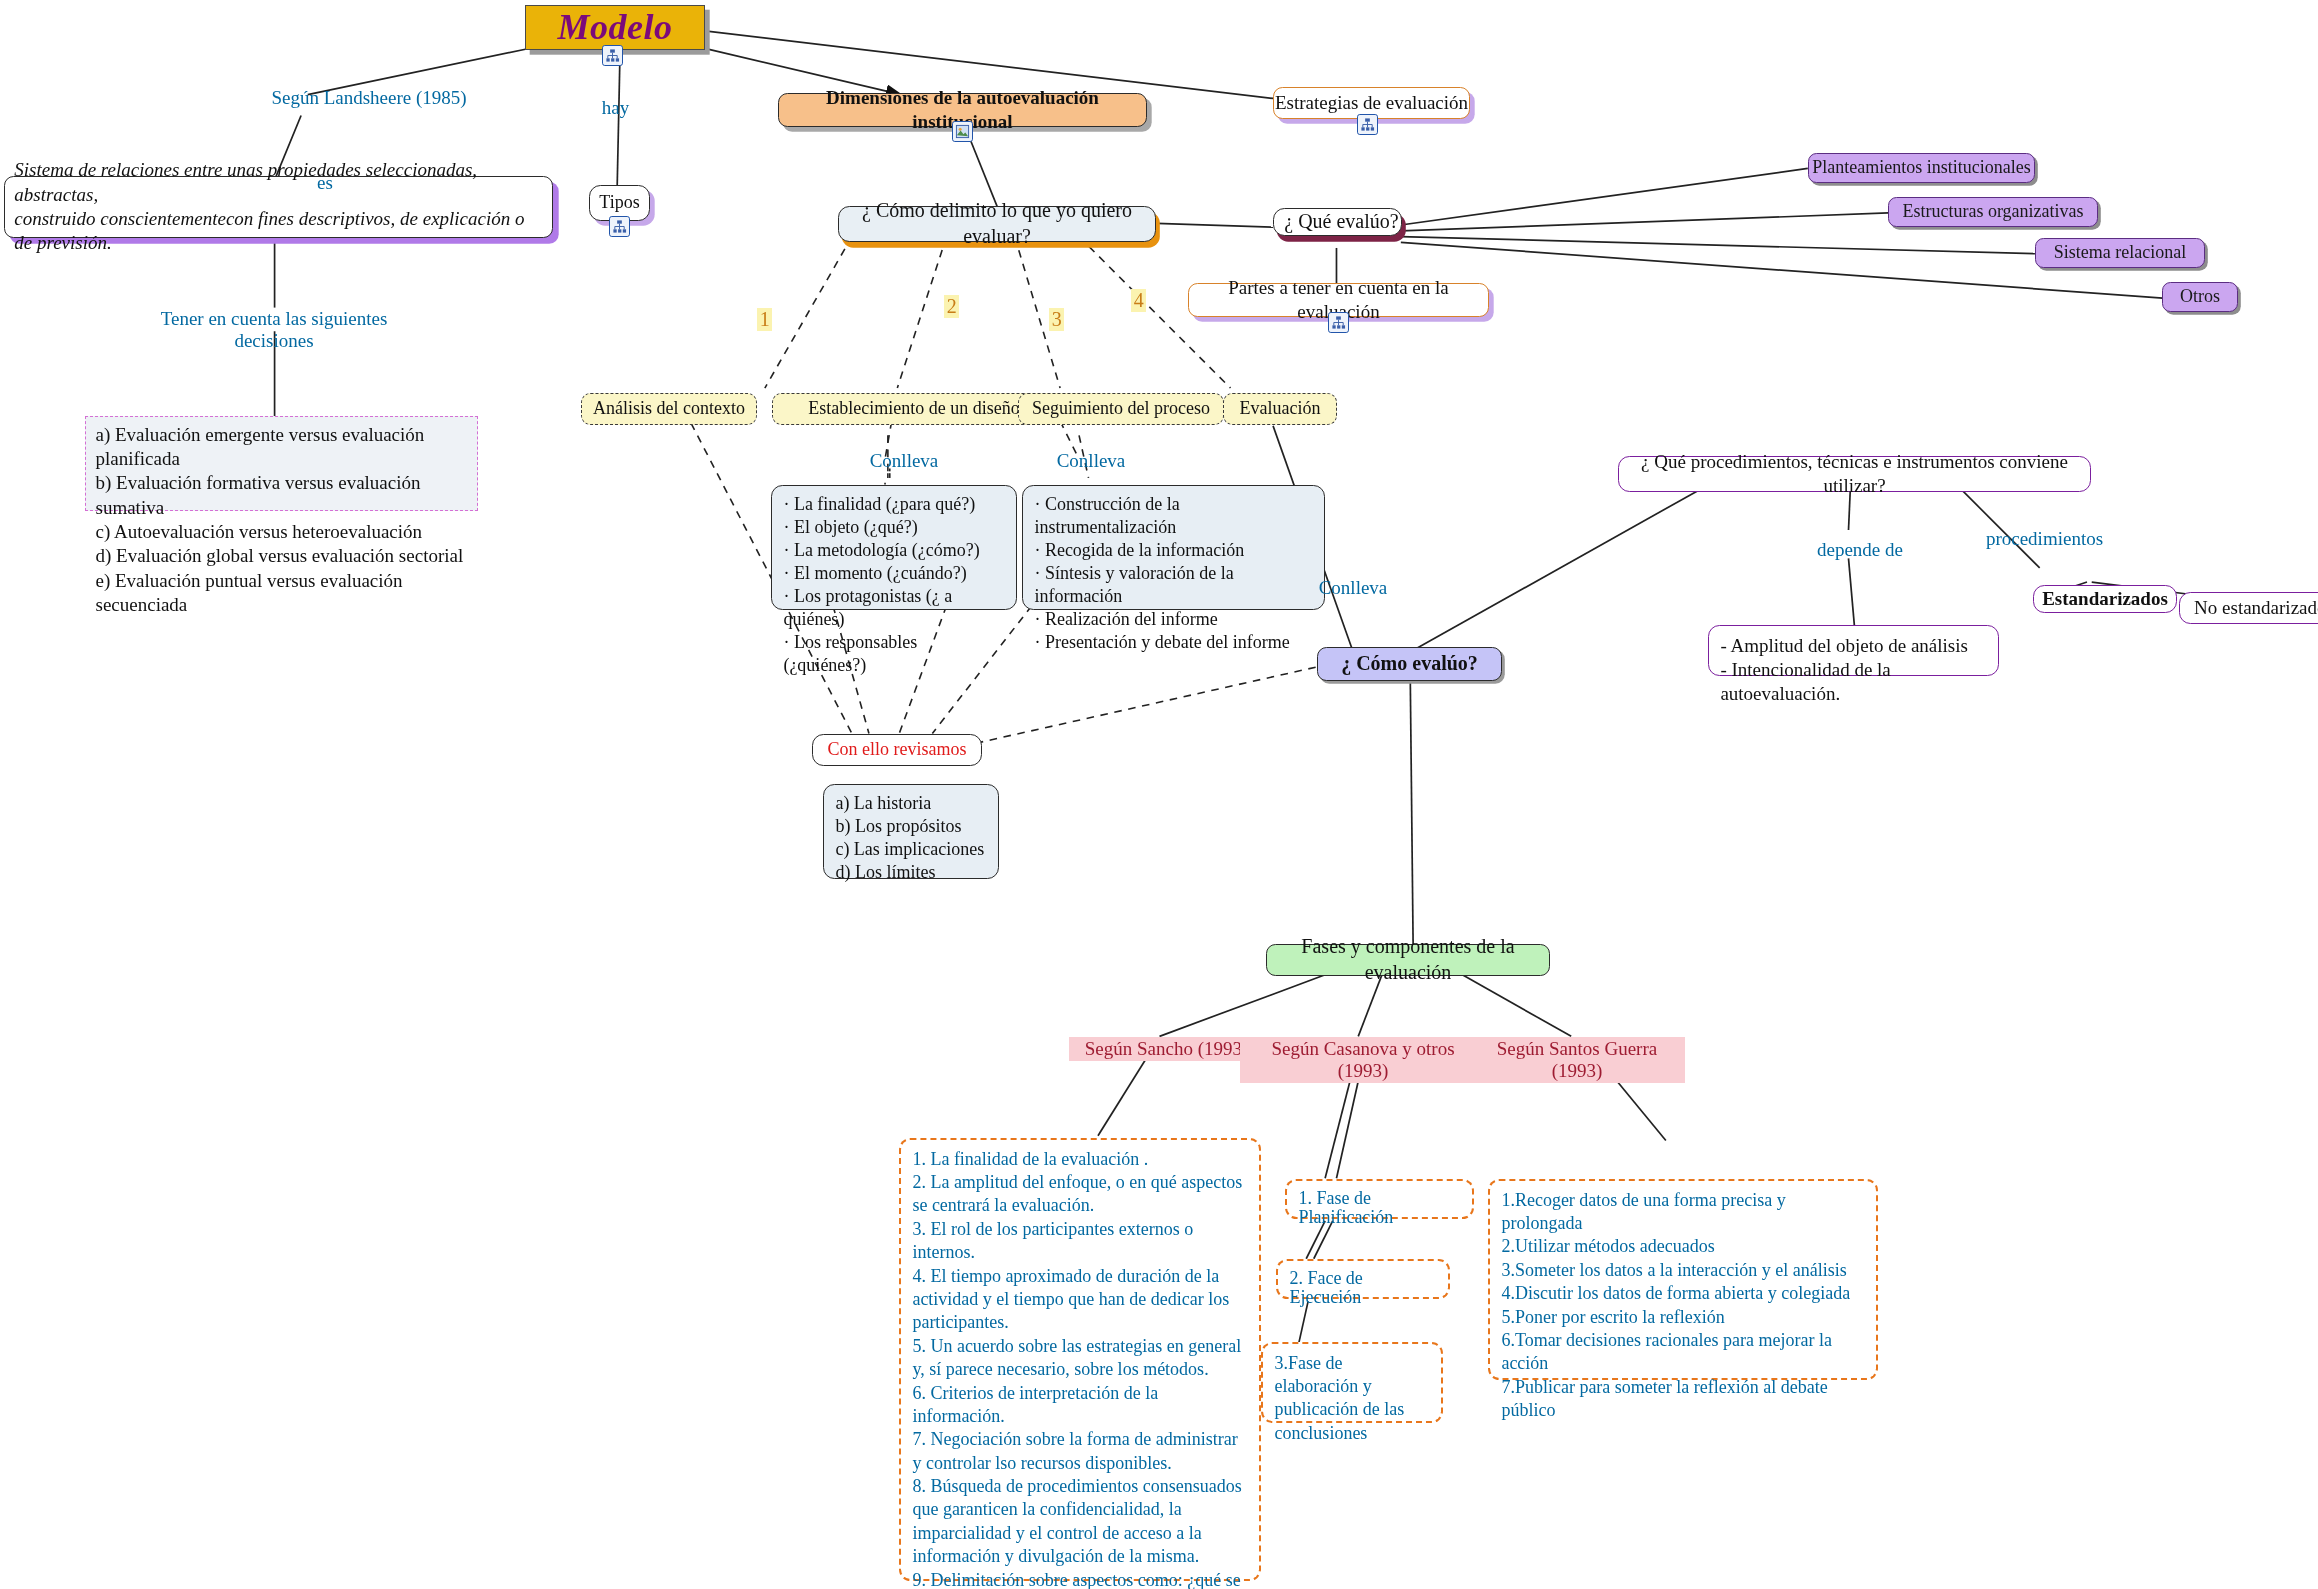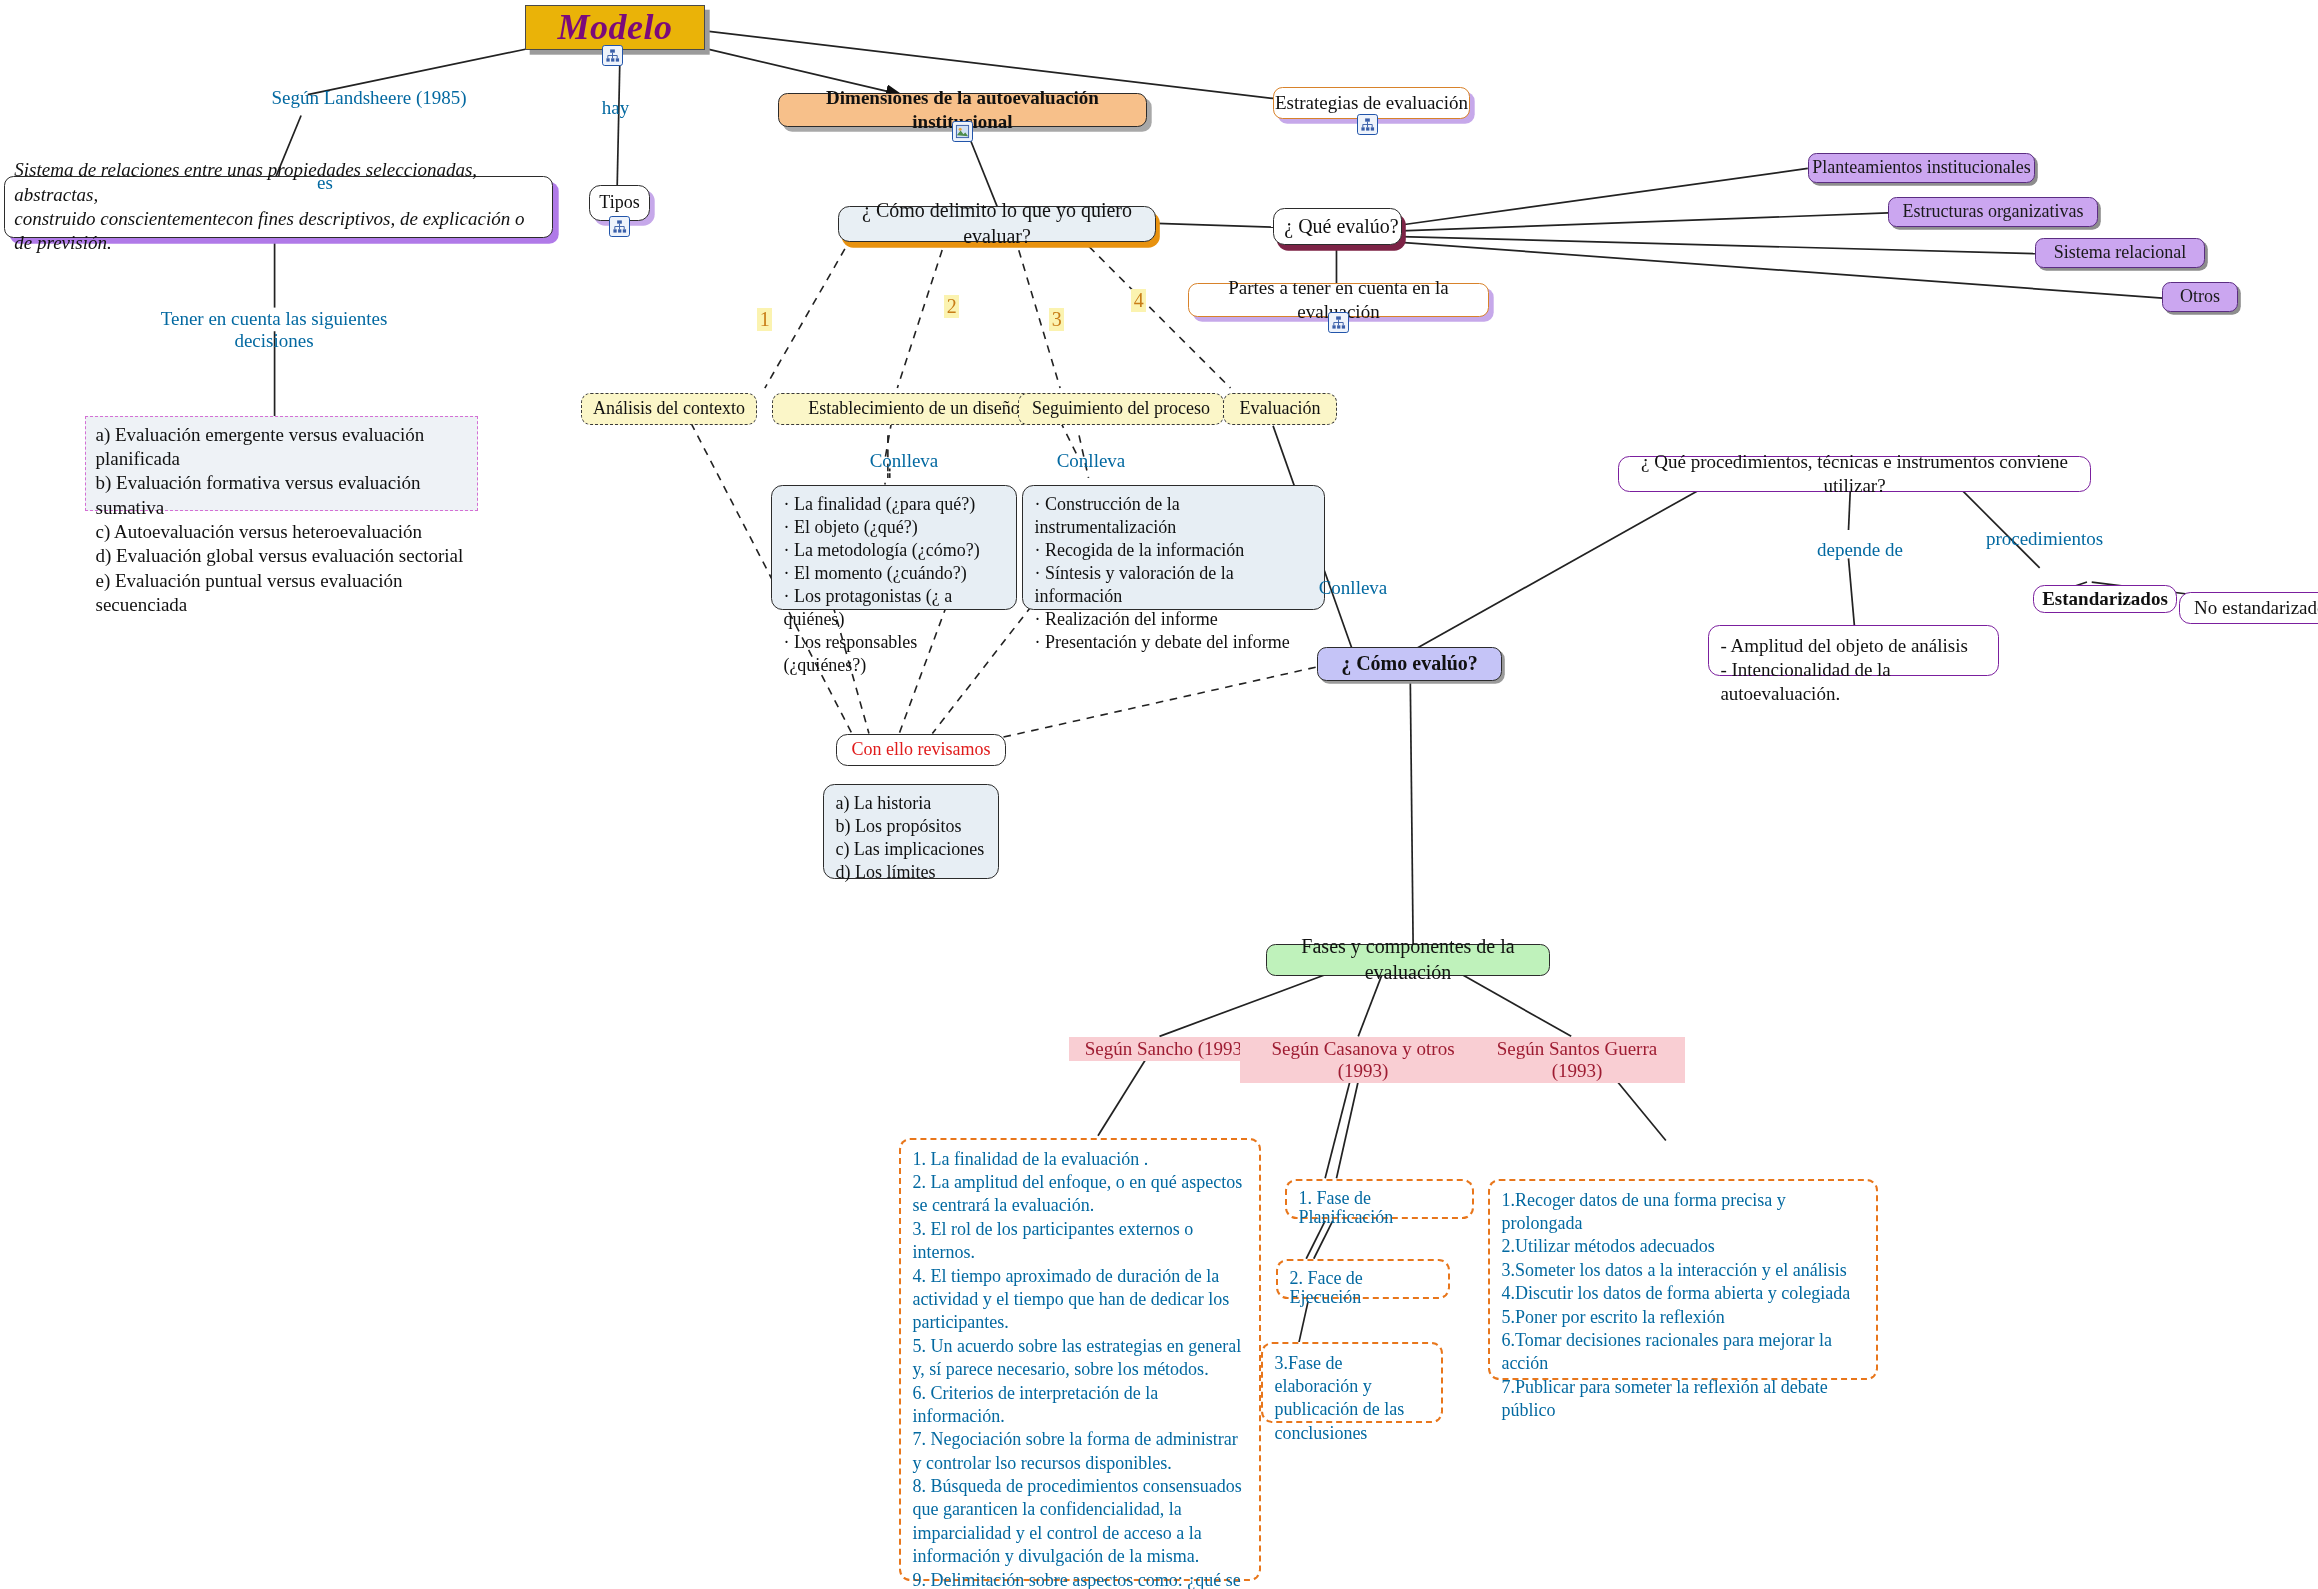--- a/index.html
+++ b/index.html
@@ -378,21 +378,21 @@
         <rect x="5.5" y="1.5" width="5" height="3.5" fill="#3a5fa8"></rect>
         <path d="M8 5 L8 8 M3 8 L13 8 M3 8 L3 11 M13 8 L13 11 M8 8 L8 11" stroke="#3a5fa8" fill="none" stroke-width="1"></path>
         <rect x="1.5" y="11" width="3.5" height="3.5" fill="#3a5fa8"></rect>
         <rect x="6.5" y="11" width="3.5" height="3.5" fill="#3a5fa8"></rect>
         <rect x="11.5" y="11" width="3.5" height="3.5" fill="#3a5fa8"></rect>
       </svg>
   </div>
 
   <div class="node n-bluegrayorange" style="left:838px; top:206px; width:318px; height:36px;">¿ Cómo delimito lo que yo quiero evaluar?</div>
 
-  <div class="node n-whitemaroon" style="left:1273px; top:208px; width:129px; height:37px;padding-left:8px;">¿ Qué evalúo?</div>
+  <div class="node n-whitemaroon" style="left:1273px; top:208px; width:129px; height:28px;padding-left:8px;">¿ Qué evalúo?</div>
 
   <div class="node n-orangeline" style="left:1188px; top:283px; width:301px; height:34px;">Partes a tener en cuenta en la evaluación</div>
   <div class="badge" style="left:1328px; top:312px;">
     <svg viewBox="0 0 16 16" width="15" height="15">
         <rect x="5.5" y="1.5" width="5" height="3.5" fill="#3a5fa8"></rect>
         <path d="M8 5 L8 8 M3 8 L13 8 M3 8 L3 11 M13 8 L13 11 M8 8 L8 11" stroke="#3a5fa8" fill="none" stroke-width="1"></path>
         <rect x="1.5" y="11" width="3.5" height="3.5" fill="#3a5fa8"></rect>
         <rect x="6.5" y="11" width="3.5" height="3.5" fill="#3a5fa8"></rect>
         <rect x="11.5" y="11" width="3.5" height="3.5" fill="#3a5fa8"></rect>
       </svg>
@@ -429,21 +429,21 @@
 · El momento (¿cuándo?)
 · Los protagonistas (¿ a quiénes)
 · Los responsables (¿quiénes?)</div>
 
   <div class="node n-listbox" style="left:1022px; top:485px; width:303px; height:125px;">· Construcción de la instrumentalización
 · Recogida de la información
 · Síntesis y valoración de la información
 · Realización del informe
 · Presentación y debate del informe</div>
 
-  <div class="node n-redtext" style="left:812px; top:734px; width:170px; height:32px;margin-left:24px;">Con ello revisamos</div>
+  <div class="node n-redtext" style="left:812px; top:734px; width:170px; height:32px;">Con ello revisamos</div>
 
   <div class="node n-listbox" style="left:823px; top:784px; width:176px; height:95px;">a) La historia
 b) Los propósitos
 c) Las implicaciones
 d) Los límites</div>
 
   <div class="node n-blueviolet" style="left:1317px; top:647px; width:185px; height:34px;">¿ Cómo evalúo?</div>
 
   <div class="node n-purpleline" style="left:1618px; top:456px; width:473px; height:36px;">¿ Qué procedimientos, técnicas e instrumentos conviene utilizar?</div>
 

